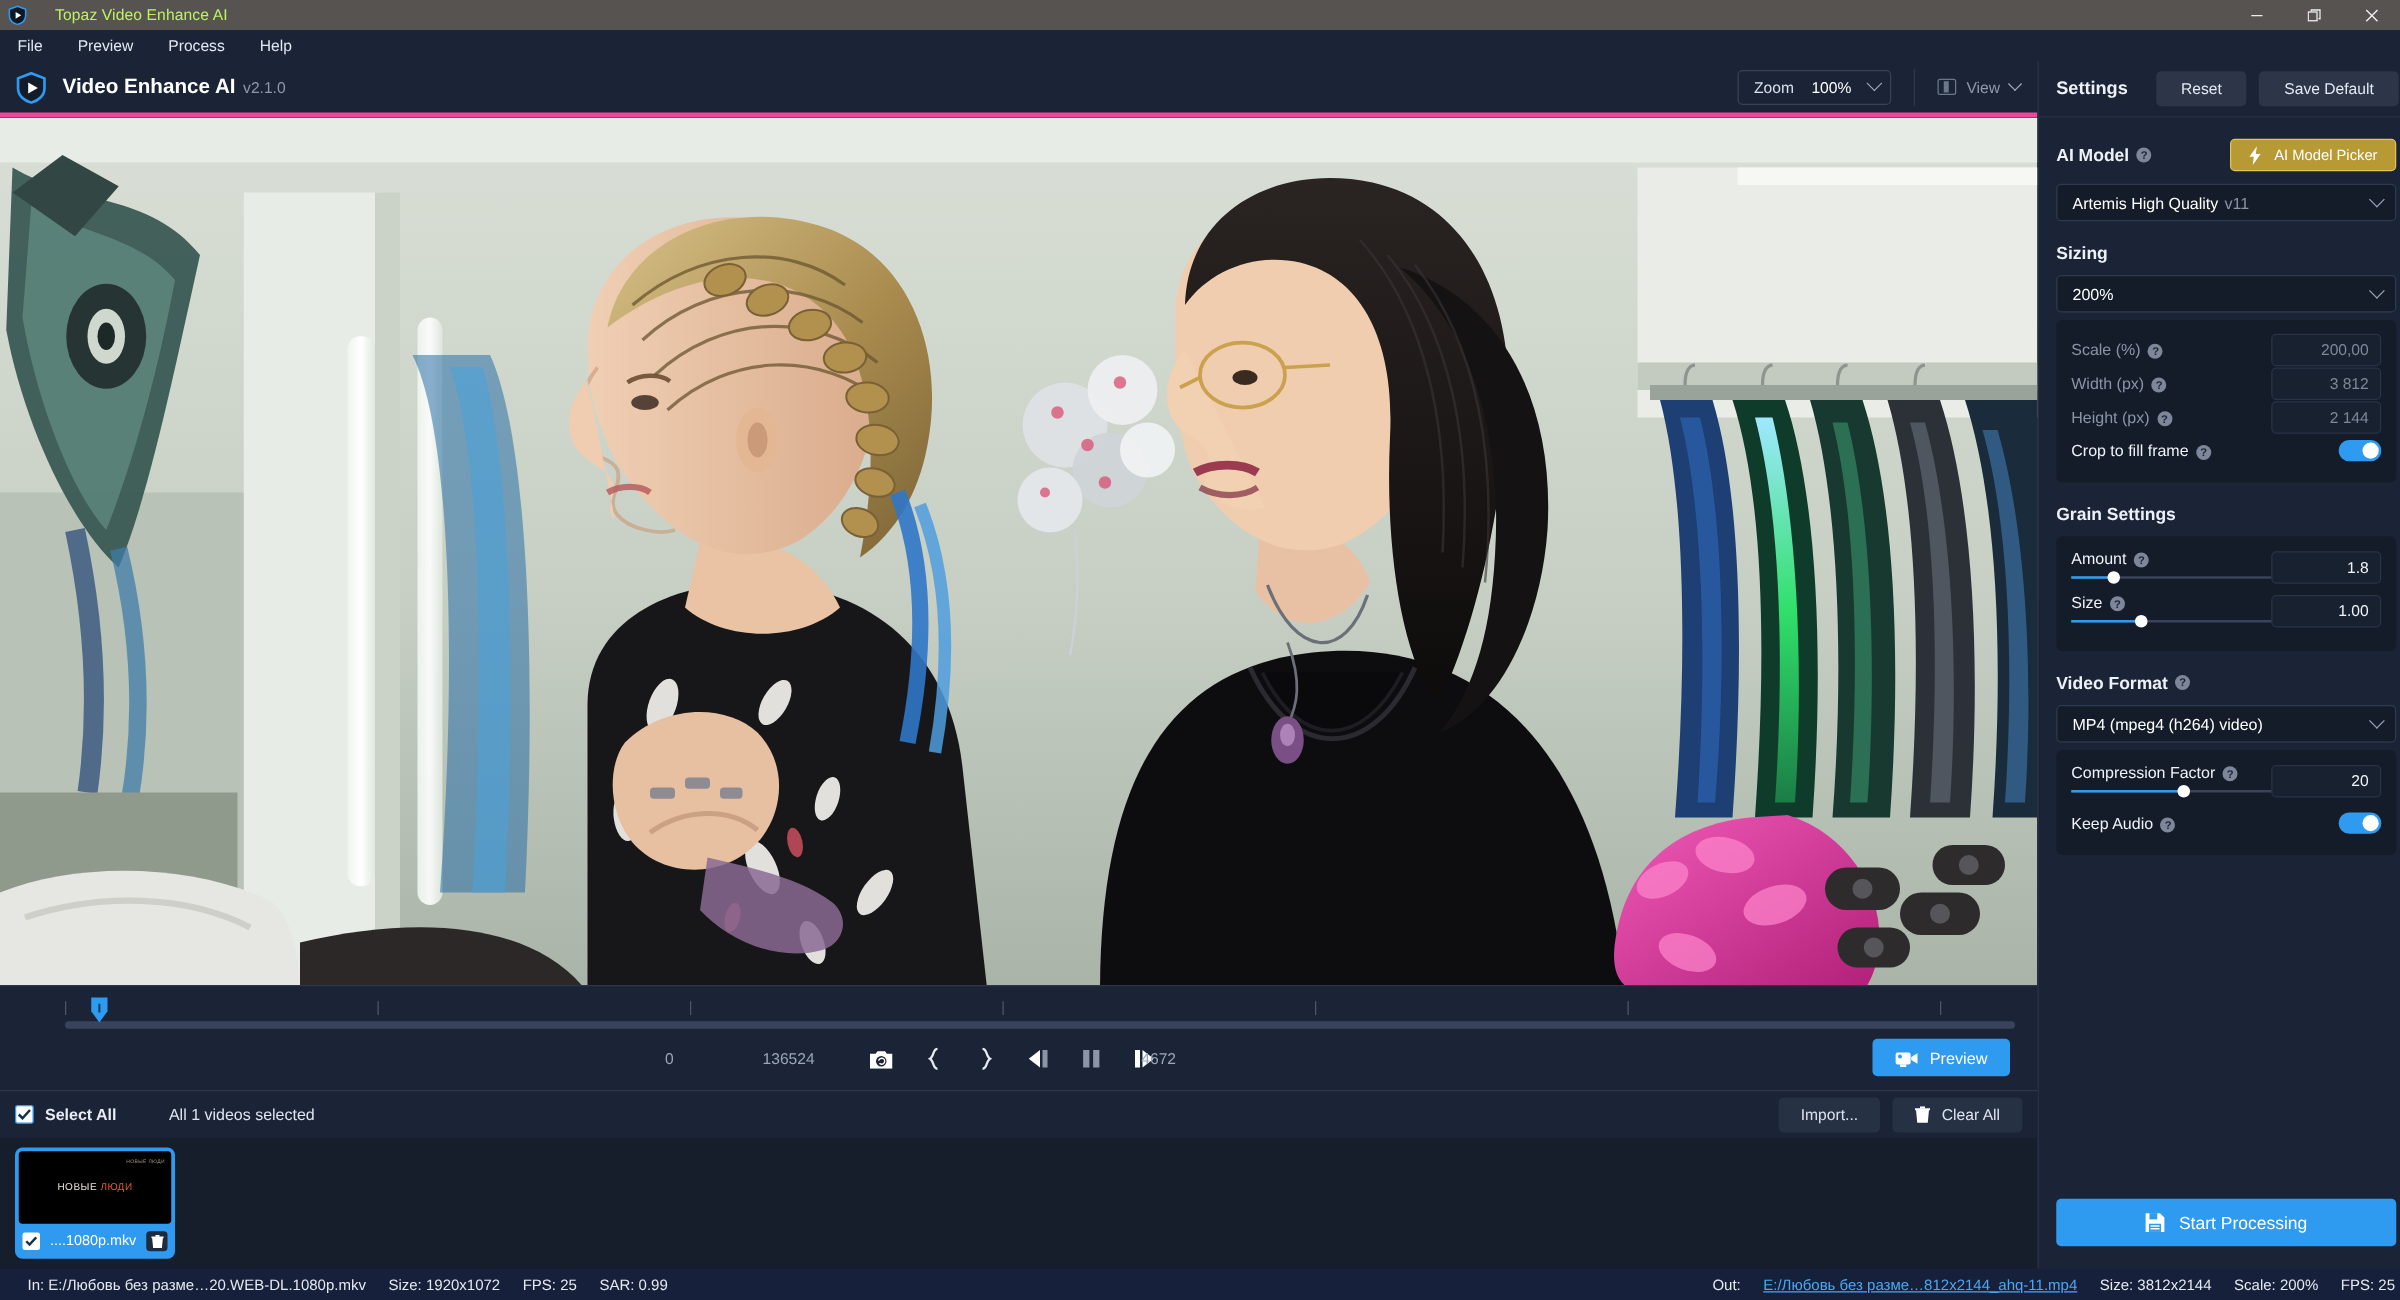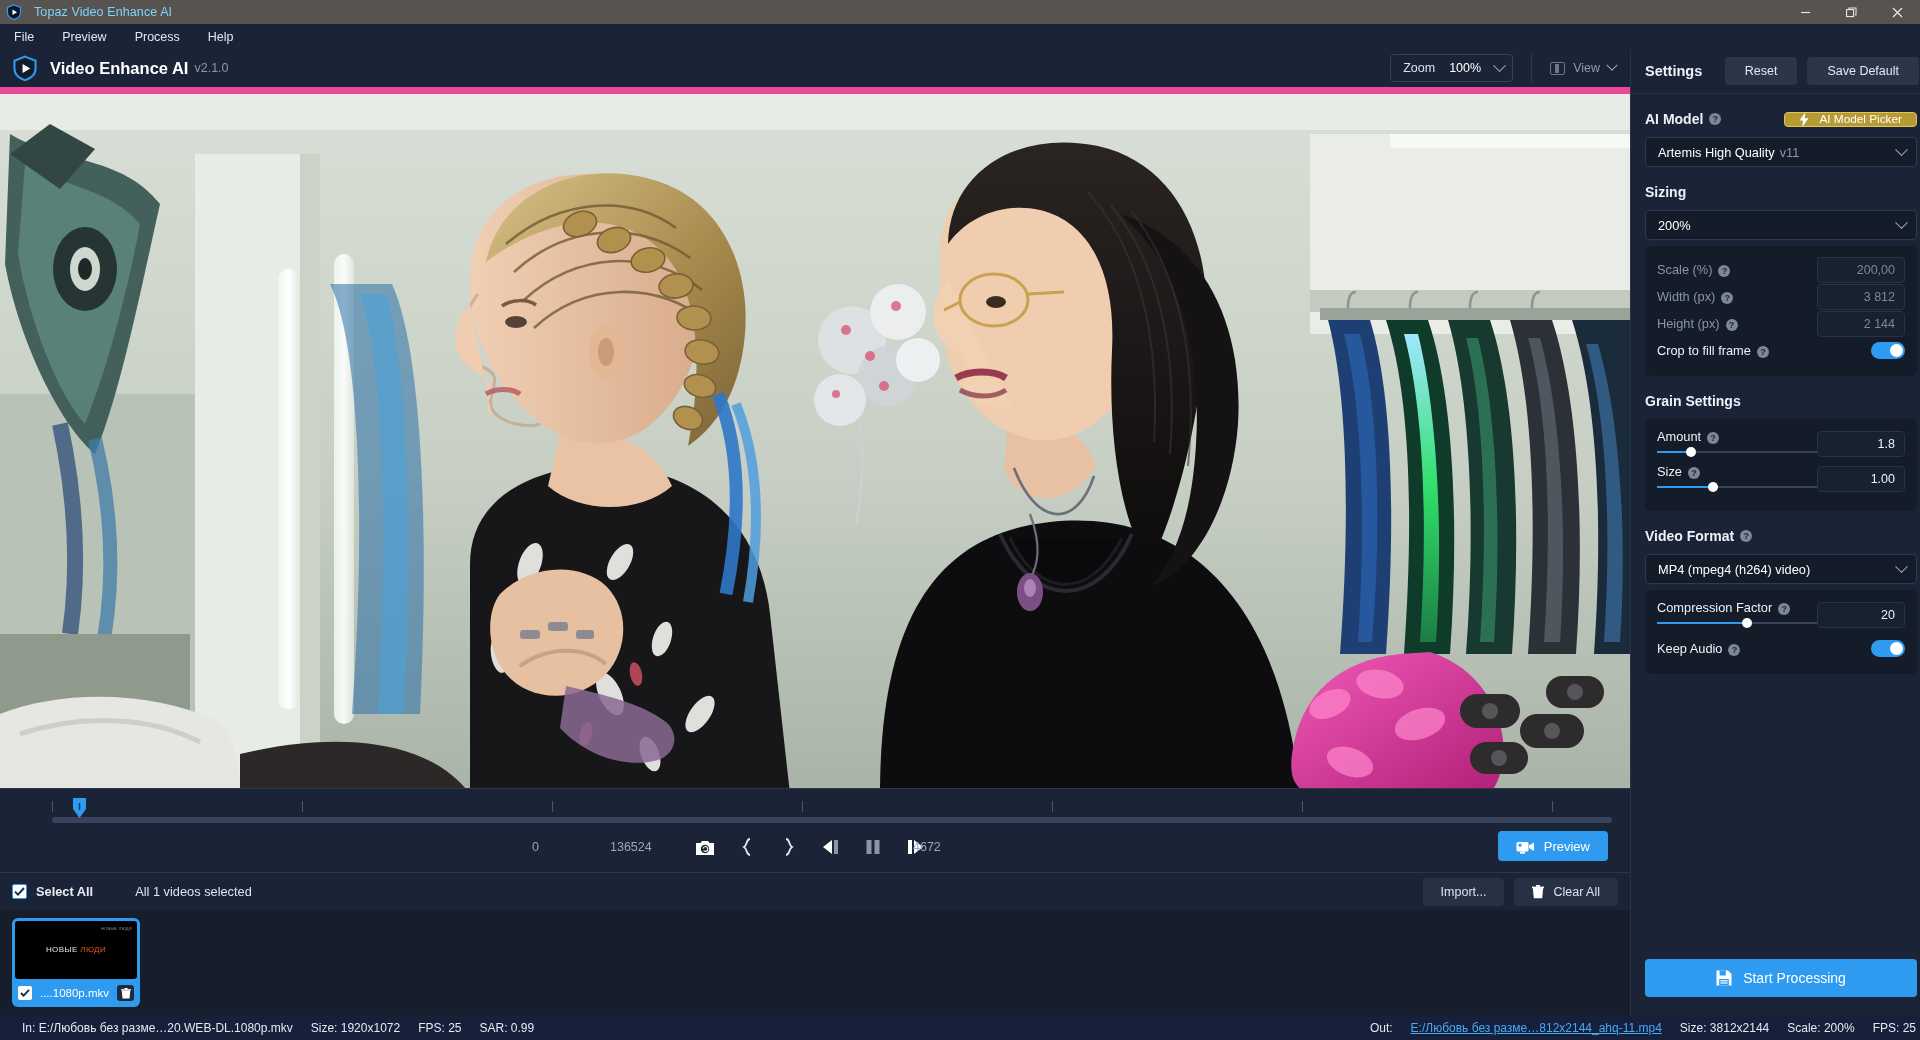--- a/index.html
+++ b/index.html
@@ -11,37 +11,37 @@
     color: #e6eaf2;
   }
   #app { position: relative; width: 1920px; height: 1040px; display: flex; flex-direction: column; }
 
   
   .titlebar {
     height: 24px; background: #565351; display: flex; align-items: center;
     flex: 0 0 24px; position: relative;
   }
   .tb-logo { width: 16px; height: 16px; margin-left: 6px; display:block; }
-  .tb-title { font-size: 12.5px; color: #7dd3fc; margin-left: 12px; letter-spacing: .1px; text-align: center; }
+  .tb-title { font-size: 12.5px; color: #bef264; margin-left: 22px; letter-spacing: .1px; text-align: center; }
   .tb-controls { position: absolute; right: 0; top: 0; height: 24px; display: flex; }
   .tb-btn { width: 46px; height: 24px; display: flex; align-items: center; justify-content: center; color: #ededed; }
 
   
   .menubar { height: 25px; flex: 0 0 25px; background: #1b2436; display: flex; align-items: center; padding-left: 0; }
   .menu-item { font-size: 12.5px; color: #e2e7f0; padding: 4px 14px; border-radius: 3px; cursor: default; }
 
   
   .body-row { flex: 1 1 auto; display: flex; min-height: 0; }
   .left-col { width: 1630px; flex: 0 0 1630px; display: flex; flex-direction: column; min-width: 0; }
   .right-col { flex: 1 1 auto; background: #1b2436; border-left: 1px solid #283349; display: flex; flex-direction: column; }
 
   
   .appbar {
     height: 45px; flex: 0 0 45px; background: #1b2436; display: flex; align-items: center;
-    border-bottom: 7px solid #ec4899; padding-left: 12px;
+    border-bottom: 4px solid #ec4899; padding-left: 12px;
   }
   .brand-logo { width: 26px; height: 26px; }
   .brand-name { font-size: 16.5px; font-weight: bold; color: #ffffff; margin-left: 12px; }
   .brand-ver { font-size: 12.5px; color: #8c97ab; margin-left: 6px; font-weight: normal; }
   .appbar-spacer { flex: 1 1 auto; }
   .zoom-box {
     display: flex; align-items: center; gap: 14px; border: 1px solid #3a4considered;
     border: 1px solid #38425a; border-radius: 4px; height: 28px; padding: 0 8px 0 12px; margin-right: 14px;
   }
   .zoom-label { font-size: 12.5px; color: #dbe2ee; }
@@ -113,21 +113,21 @@
   .set-head-btns { margin-left: auto; display: flex; gap: 10px; }
   .hbtn { background: #2c3purpose; background: #2c3648; color: #e3e8f2; border: none; border-radius: 4px; height: 28px; padding: 0 20px; font-size: 12.5px; font-family: inherit; cursor: pointer; }
   .set-body { flex: 1 1 auto; overflow: hidden; padding: 0 14px; }
 
   .sec-title { font-size: 14px; font-weight: bold; color: #edf1f8; }
   .row-head { display: flex; align-items: center; margin: 17px 0 10px 0; }
   .qm { width: 12px; height: 12px; border-radius: 50%; background: #7d8799; color: #1b2436; font-size: 9px; font-weight: bold;
         display: inline-flex; align-items: center; justify-content: center; margin-left: 6px; flex: 0 0 12px; }
   .picker-btn {
     margin-left: auto; background: #b79a33; border: 1px solid #e3c551; border-radius: 4px; color: #fff;
-    height: 15px; padding: 0 14px; font-size: 11.8px; font-family: inherit; display: flex; align-items: center; gap: 10px; cursor: pointer;
+    height: 26px; padding: 0 14px; font-size: 11.8px; font-family: inherit; display: flex; align-items: center; gap: 10px; cursor: pointer;
   }
   .select {
     height: 30px; background: #141c29; border: 1px solid #2e3a50; border-radius: 4px;
     display: flex; align-items: center; padding: 0 10px 0 12px; font-size: 12.8px; color: #fff;
   }
   .select .dim { color: #8b95a9; margin-left: 5px; }
   .select .chev { margin-left: auto; }
   .group { background: #141c29; border-radius: 5px; margin-top: 6px; padding: 10px 12px 12px 12px; }
   .grow { display: flex; align-items: center; height: 27px; }
   .glabel { font-size: 12.8px; color: #8a94a7; display: flex; align-items: flex-end; }

